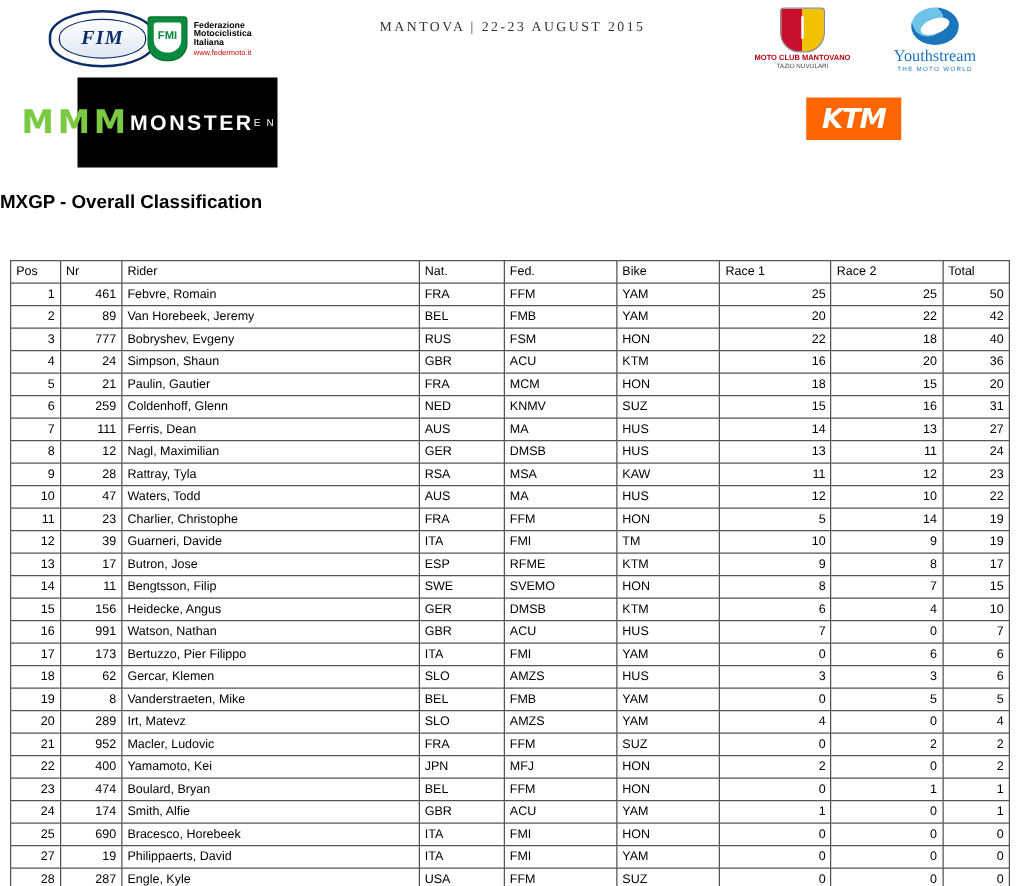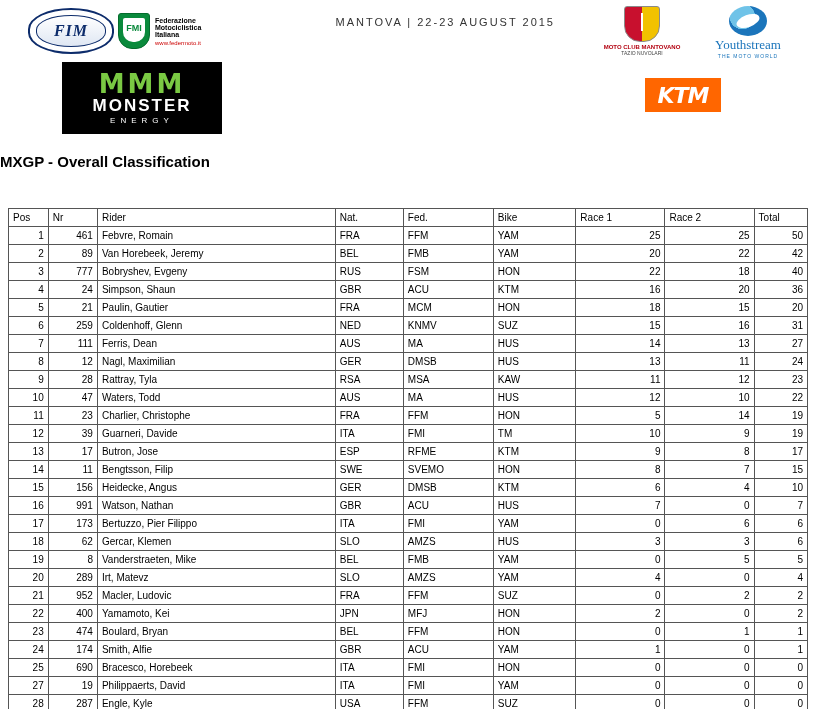--- a/index.html
+++ b/index.html
@@ -21,21 +21,21 @@
     position: relative;
     height: 145px;
   }
   .logo {
     position: absolute;
     box-sizing: border-box;
   }
 
   
   .fim {
-    left: 28px; top: 8px; width: 86px; height: 46px;
+    left: 39px; top: 8px; width: 86px; height: 46px;
     border: 2px solid #0d2c6b;
     border-radius: 50% / 46%;
     background: #ffffff;
     display: flex; align-items: center; justify-content: center;
   }
   .fim-inner {
     width: 68px; height: 30px;
     border-radius: 50% / 46%;
     border: 1px solid #0d2c6b;
     display: flex; align-items: center; justify-content: center;
@@ -84,21 +84,21 @@
   }
   .fmi-txt .l1 { font-size: 7px; font-weight: bold; }
   .fmi-txt .l2 { font-size: 7px; font-weight: bold; }
   .fmi-txt .l3 { font-size: 7px; font-weight: bold; }
   .fmi-txt .l4 { font-size: 6px; color: #c00; margin-top: 2px; }
 
   
   .monster {
     left: 62px; top: 62px; width: 160px; height: 72px;
     background: #000000;
-    display: flex; flex-direction: column;
+    display: flex; flex-direction: row;
     align-items: center; justify-content: center;
   }
   .monster .claw {
     color: #7ac943;
     font-size: 26px;
     font-weight: bold;
     letter-spacing: 3px;
     line-height: 24px;
     font-family: "DejaVu Sans", sans-serif;
   }
@@ -135,26 +135,25 @@
   .mxgp-word .g { color: #d81f26; }
   .mxgp-word .p { color: #1a1a1a; }
   .lombardia {
     font-family: "Liberation Sans", sans-serif;
     font-size: 33px;
     letter-spacing: 4px;
     color: #1a1a1a;
     margin-top: 8px;
   }
   .mantova {
-    font-family: Liberation Sans, sans-serif;
+    font-family: Liberation Serif, serif;
     font-size: 11px;
     letter-spacing: 2px;
     color: #333333;
     margin-top: 10px;
-    text-align: right;
   }
 
   
   .mcm {
     left: 600px; top: 6px; width: 84px; height: 52px;
     text-align: center;
   }
   .mcm-shield {
     width: 34px; height: 34px;
     margin: 0 auto;

